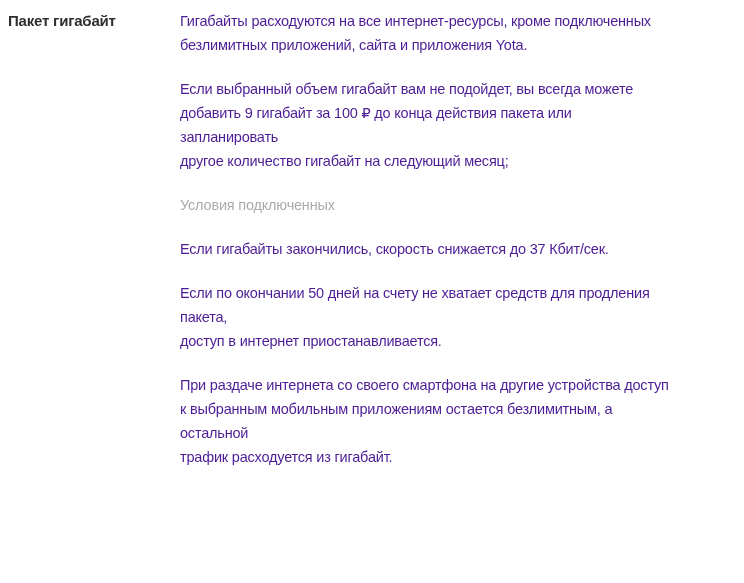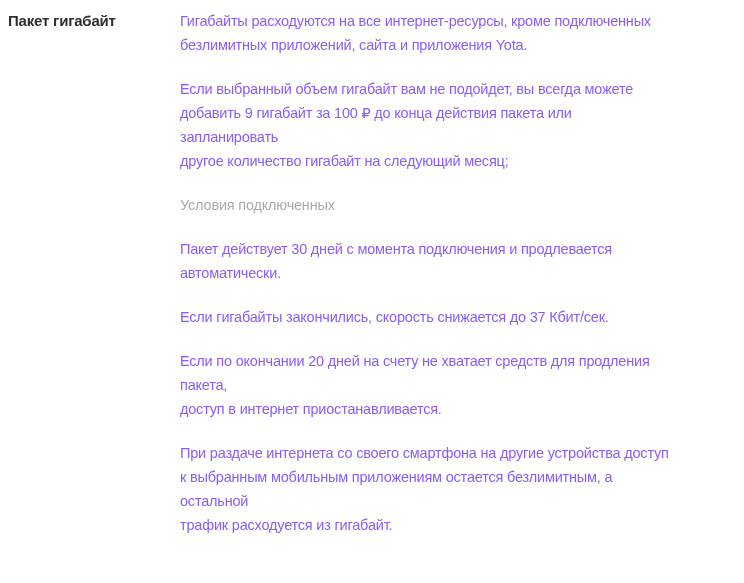--- a/index.html
+++ b/index.html
@@ -36,43 +36,41 @@
     flex: 1 1 auto;
     min-width: 0;
     box-sizing: border-box;
     padding-right: 4px;
   }
   .content-col p {
     margin: 0 0 20px 0;
     font-size: 14.5px;
     line-height: 24px;
     letter-spacing: -0.2px;
-    color: #8b5cf6;
+    color: #4c1d95;
     white-space: pre-line;
   }
   .content-col p.muted {
     color: #ababab;
   }
 </style>
 </head>
 <body>
 
 <div class="page">
   <div class="label-col">
     <h3 class="section-title">Пакет гигабайт</h3>
   </div>
   <div class="content-col">
     <p class="body">Гигабайты расходуются на все интернет-ресурсы, кроме подключенных
 безлимитных приложений, сайта и приложения Yota.</p>
     <p class="body">Если выбранный объем гигабайт вам не подойдет, вы всегда можете
 добавить 9 гигабайт за 100 ₽ до конца действия пакета или запланировать
 другое количество гигабайт на следующий месяц;</p>
     <p class="muted">Условия подключенных</p>
-    <p class="body">Пакет действует 30 дней с момента подключения и продлевается
-автоматически.</p>
     <p class="body">Если гигабайты закончились, скорость снижается до 37 Кбит/сек.</p>
-    <p class="body">Если по окончании 20 дней на счету не хватает средств для продления пакета,
+    <p class="body">Если по окончании 50 дней на счету не хватает средств для продления пакета,
 доступ в интернет приостанавливается.</p>
     <p class="body">При раздаче интернета со своего смартфона на другие устройства доступ
 к выбранным мобильным приложениям остается безлимитным, а остальной
 трафик расходуется из гигабайт.</p>
   </div>
 </div>
 
 </body></html>

